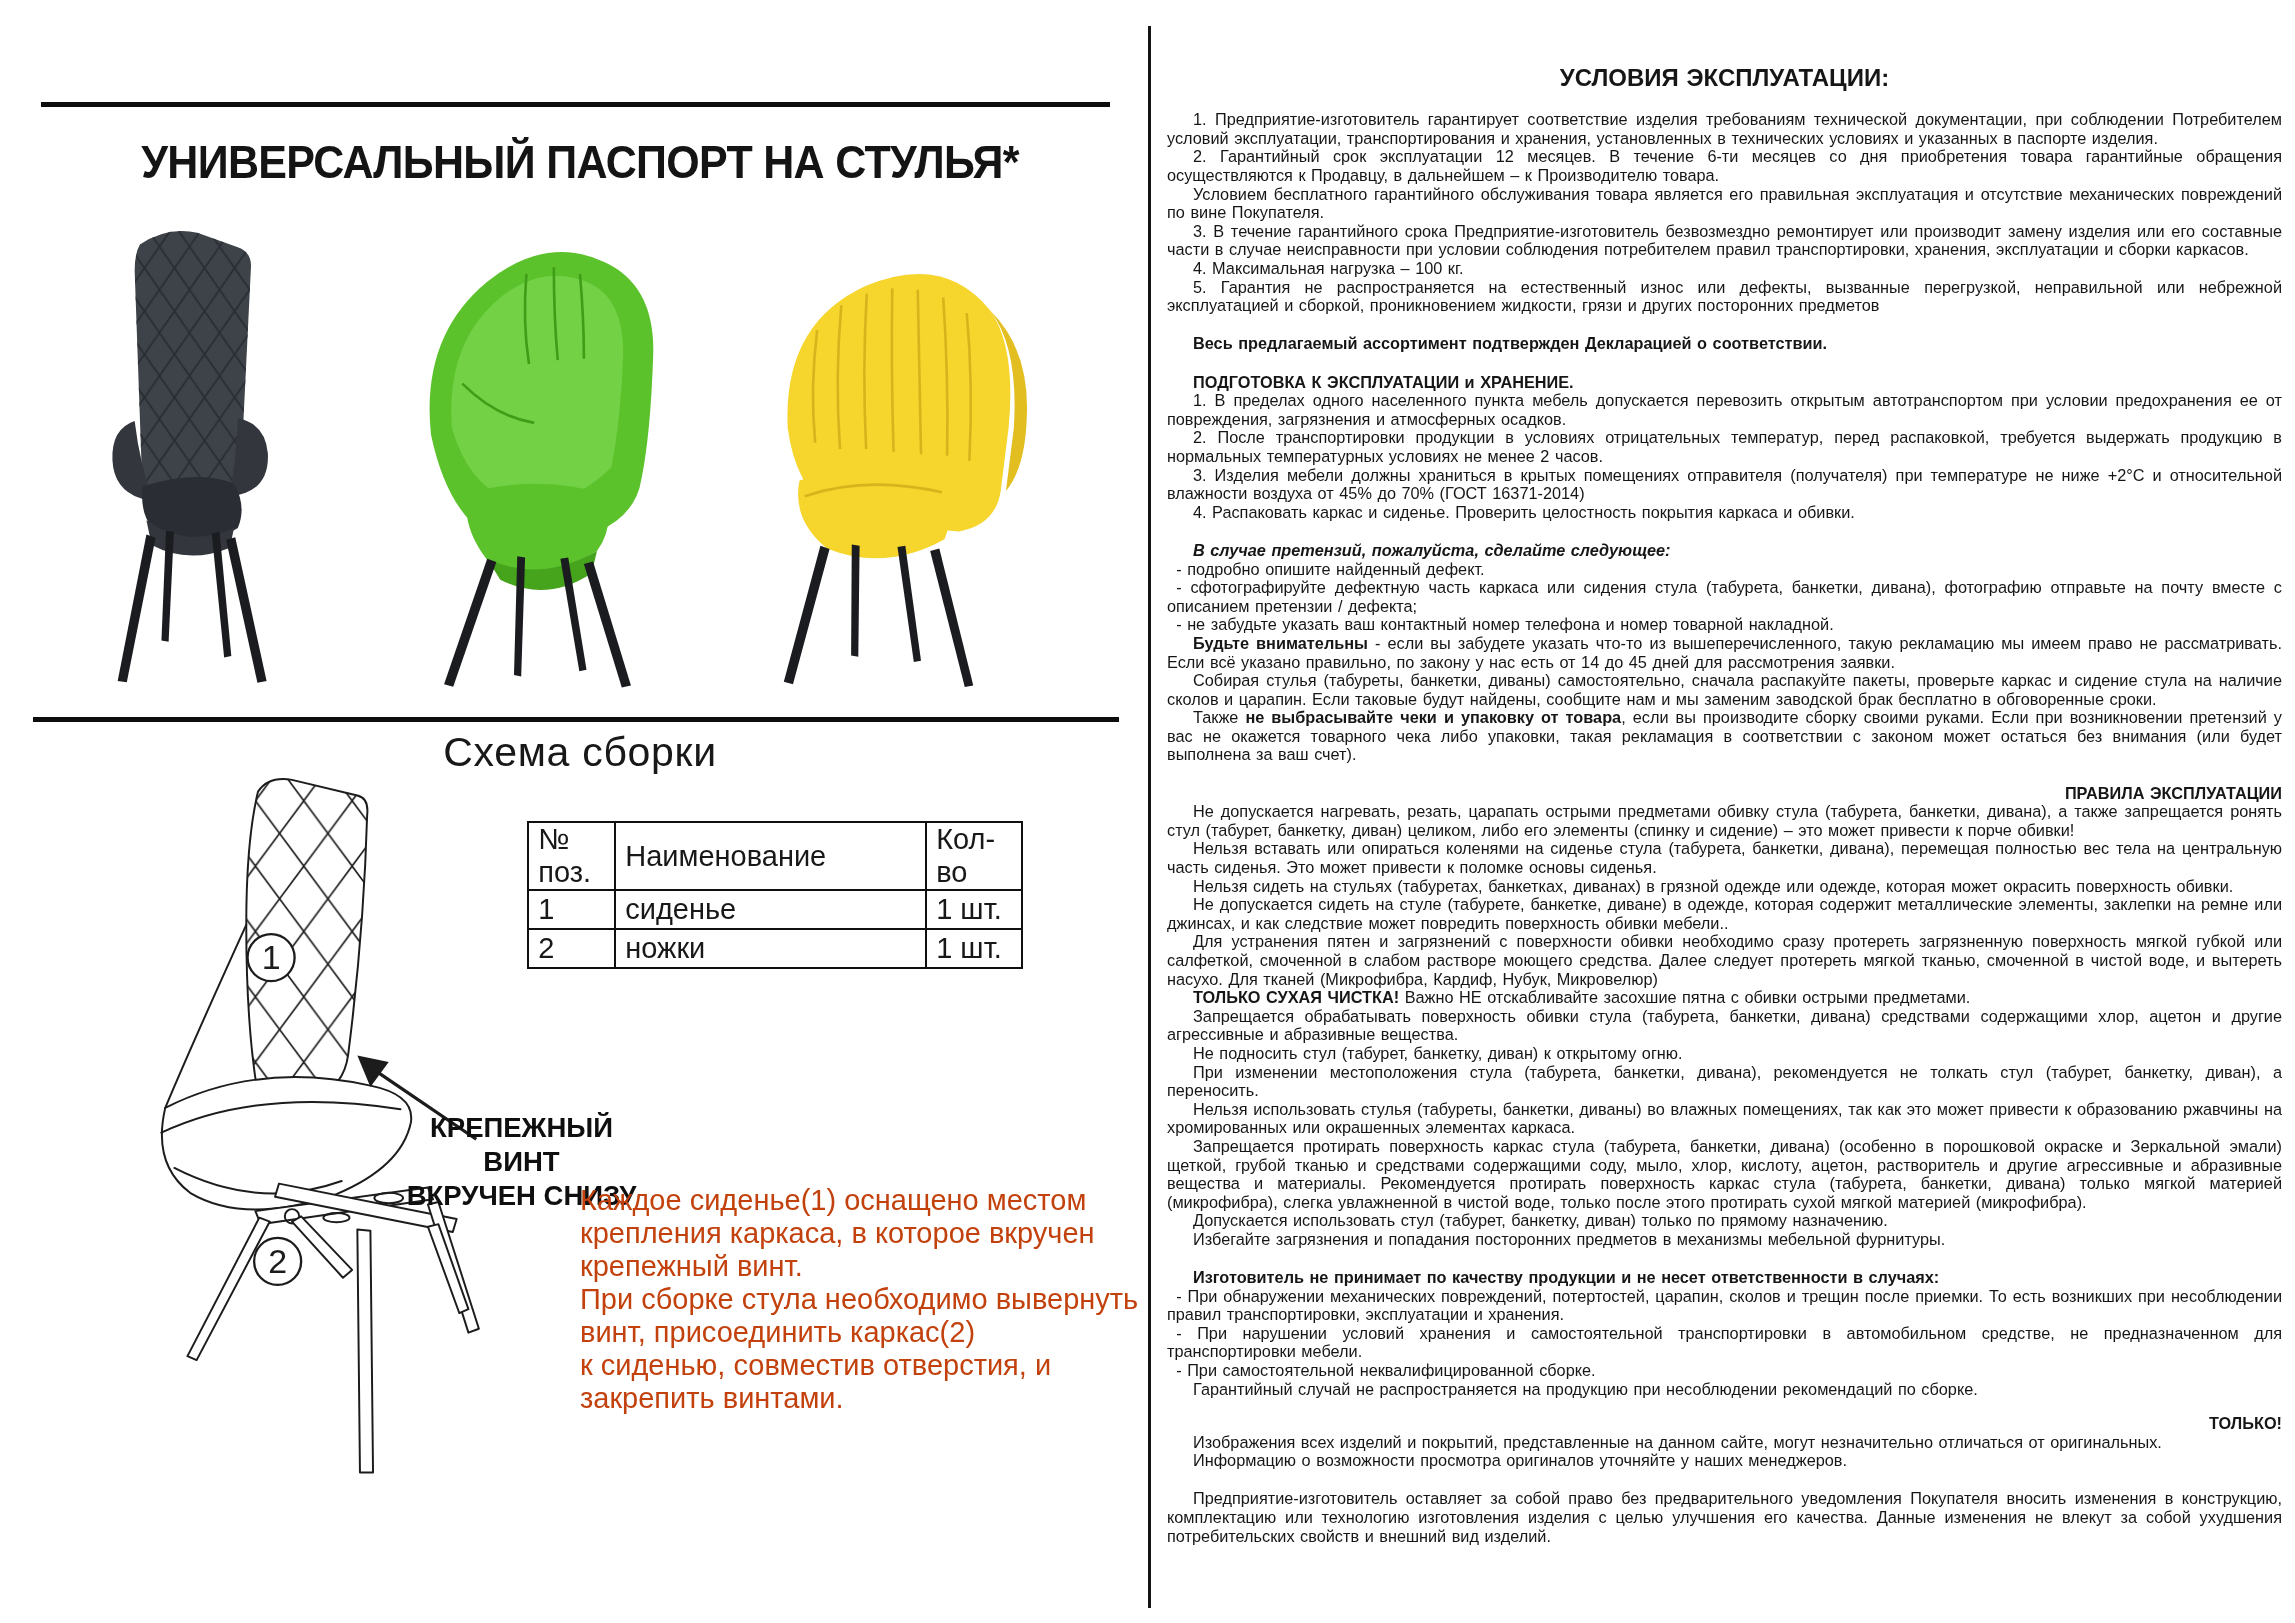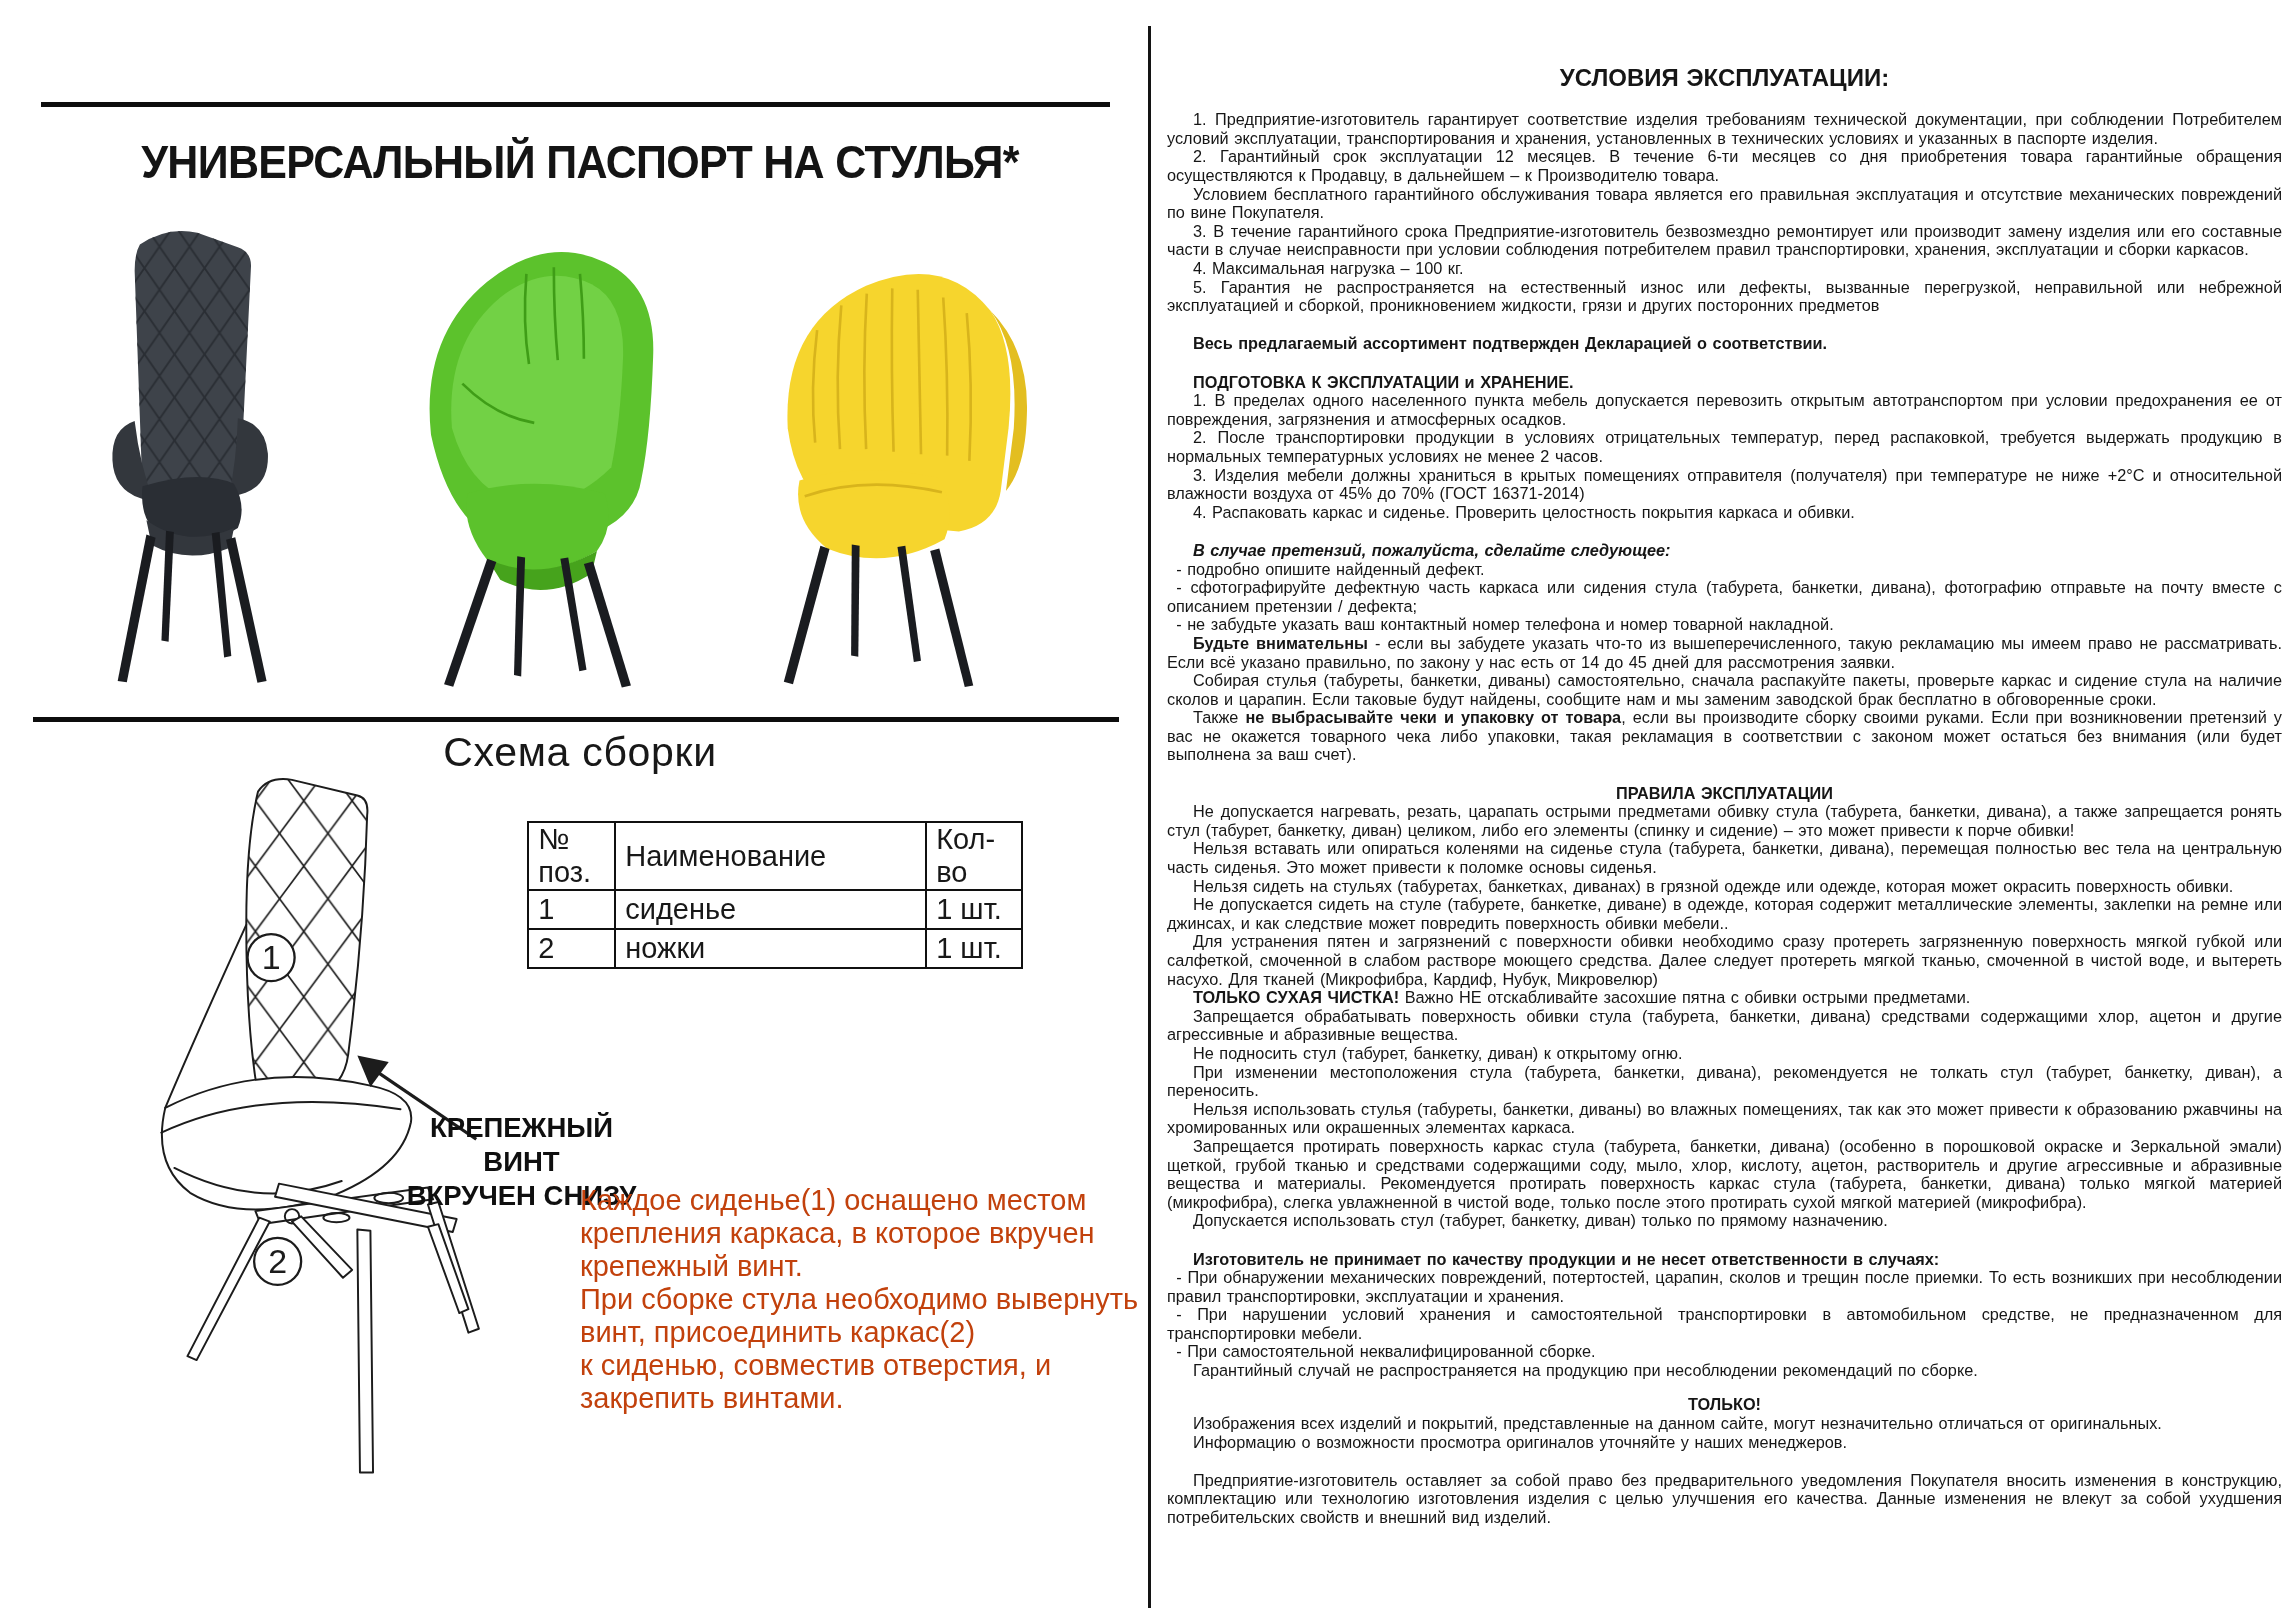--- a/index.html
+++ b/index.html
@@ -20,21 +20,21 @@
   table.parts th{height:51px;}
   table.parts td{height:37px;}
   .col-num{width:87px;} .col-name{width:311px;} .col-qty{width:96px;}
   .callout{position:absolute;left:391px;top:1111px;width:261px;text-align:center;
            font-weight:bold;font-size:27.5px;line-height:34px;letter-spacing:0px;color:#0f0f0f;}
   .note{position:absolute;left:580px;top:1184px;width:575px;font-size:29px;line-height:33px;color:#c2410c;}
   .rcol{position:absolute;left:1167px;top:63px;width:1115px;font-size:16.3px;line-height:18.6px;
         color:#161616;word-spacing:1px;}
   .rcol p{margin:0;}
   .rh1{font-size:24px;line-height:29px;font-weight:bold;text-align:center;margin:0 0 18.3px 0 !important;}
-  .rh{font-weight:bold;text-align:center;}
+  .rh{font-weight:bold;text-align:right;}
   .rp{text-align:justify;text-indent:26px;}
   .rd{text-align:justify;text-indent:9.2px;}
   .rb{font-weight:bold;text-indent:26px;}
   .rbi{font-weight:bold;font-style:italic;text-indent:26px;}
   .gap{margin-top:19.6px !important;}
   .gap-sm{margin-top:15.7px !important;}
   .sketch{stroke:#1c1c1c;stroke-width:3;fill:none;stroke-linecap:round;stroke-linejoin:round;}
   .sketch-fill{stroke:#1c1c1c;stroke-width:3;fill:#ffffff;stroke-linejoin:round;}
   .num-circ{stroke:#1c1c1c;stroke-width:3.5;fill:#ffffff;}
   .num-txt{font-family:"Liberation Sans",sans-serif;font-size:52px;fill:#1c1c1c;text-anchor:middle;}
@@ -225,20 +225,21 @@
     <p class="rp">Нельзя сидеть на стульях (табуретах, банкетках, диванах) в грязной одежде или одежде, которая может окрасить поверхность обивки.</p>
     <p class="rp">Не допускается сидеть на стуле (табурете, банкетке, диване) в одежде, которая содержит металлические элементы, заклепки на ремне или джинсах, и как следствие может повредить поверхность обивки мебели..</p>
     <p class="rp">Для устранения пятен и загрязнений с поверхности обивки необходимо сразу протереть загрязненную поверхность мягкой губкой или салфеткой, смоченной в слабом растворе моющего средства. Далее следует протереть мягкой тканью, смоченной в чистой воде, и вытереть насухо. Для тканей (Микрофибра, Кардиф, Нубук, Микровелюр)</p>
     <p class="rp"><b>ТОЛЬКО СУХАЯ ЧИСТКА!</b><span> Важно НЕ отскабливайте засохшие пятна с обивки острыми предметами.</span></p>
     <p class="rp">Запрещается обрабатывать поверхность обивки стула (табурета, банкетки, дивана) средствами содержащими хлор, ацетон и другие агрессивные и абразивные вещества.</p>
     <p class="rp">Не подносить стул (табурет, банкетку, диван) к открытому огню.</p>
     <p class="rp">При изменении местоположения стула (табурета, банкетки, дивана), рекомендуется не толкать стул (табурет, банкетку, диван), а переносить.</p>
     <p class="rp">Нельзя использовать стулья (табуреты, банкетки, диваны) во влажных помещениях, так как это может привести к образованию ржавчины на хромированных или окрашенных элементах каркаса.</p>
     <p class="rp">Запрещается протирать поверхность каркас стула (табурета, банкетки, дивана) (особенно в порошковой окраске и Зеркальной эмали) щеткой, грубой тканью и средствами содержащими соду, мыло, хлор, кислоту, ацетон, растворитель и другие агрессивные и абразивные вещества и материалы. Рекомендуется протирать поверхность каркас стула (табурета, банкетки, дивана) только мягкой материей (микрофибра), слегка увлажненной в чистой воде, только после этого протирать сухой мягкой материей (микрофибра).</p>
     <p class="rp">Допускается использовать стул (табурет, банкетку, диван) только по прямому назначению.</p>
+    <p class="rp">Избегайте загрязнения и попадания посторонних предметов в механизмы мебельной фурнитуры.</p>
     <p class="rb gap">Изготовитель не принимает по качеству продукции и не несет ответственности в случаях:</p>
     <p class="rd">- При обнаружении механических повреждений, потертостей, царапин, сколов и трещин после приемки. То есть возникших при несоблюдении правил транспортировки, эксплуатации и хранения.</p>
     <p class="rd">- При нарушении условий хранения и самостоятельной транспортировки в автомобильном средстве, не предназначенном для транспортировки мебели.</p>
     <p class="rd">- При самостоятельной неквалифицированной сборке.</p>
     <p class="rp">Гарантийный случай не распространяется на продукцию при несоблюдении рекомендаций по сборке.</p>
     <p class="rh gap-sm">ТОЛЬКО!</p>
     <p class="rp">Изображения всех изделий и покрытий, представленные на данном сайте, могут незначительно отличаться от оригинальных.</p>
     <p class="rp">Информацию о возможности просмотра оригиналов уточняйте у наших менеджеров.</p>
     <p class="rp gap">Предприятие-изготовитель оставляет за собой право без предварительного уведомления Покупателя вносить изменения в конструкцию, комплектацию или технологию изготовления изделия с целью улучшения его качества. Данные изменения не влекут за собой ухудшения потребительских свойств и внешний вид изделий.</p>
   </div>

